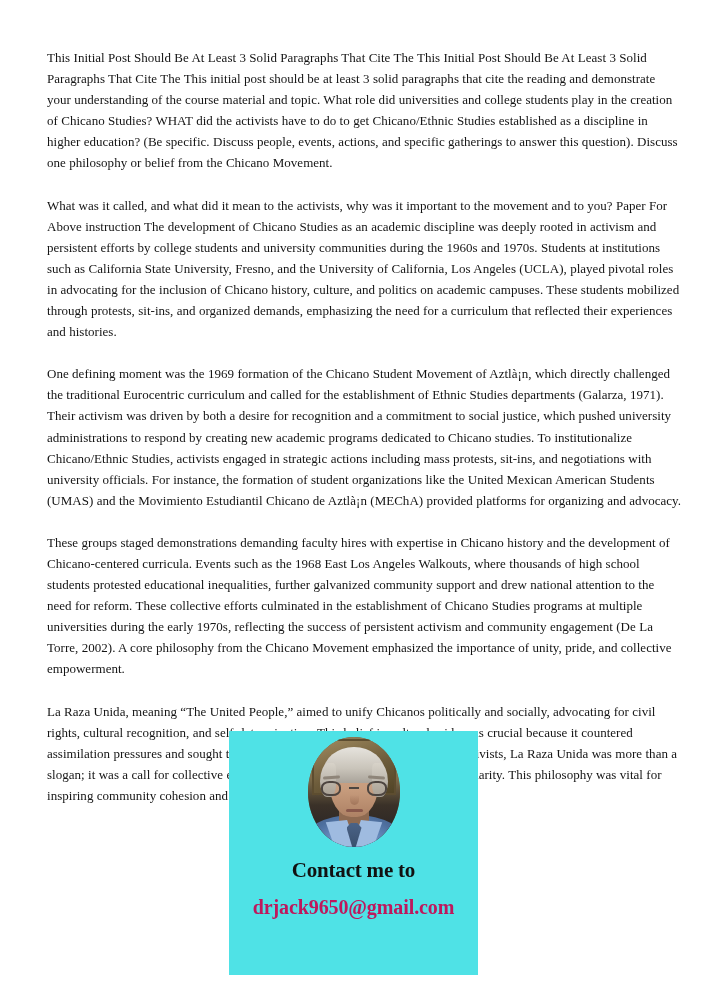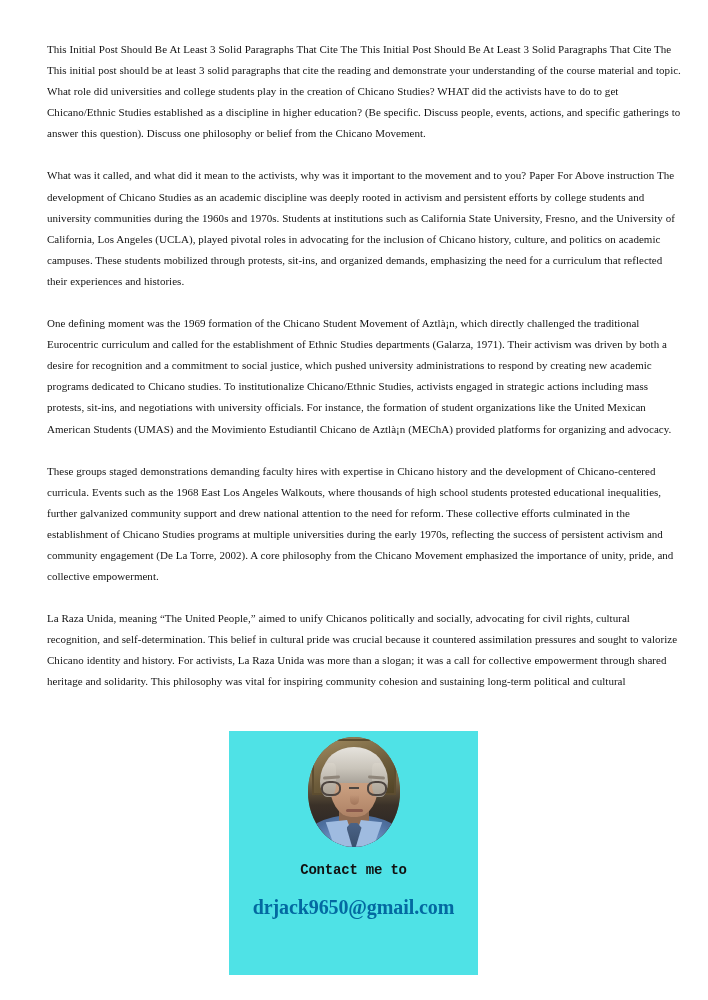--- a/index.html
+++ b/index.html
@@ -26,24 +26,24 @@
   }
 
   #doc-body {
     position: absolute;
     left: 47px;
     top: 31px;
     width: 634px;
   }
 
   .para {
-    font-size: 11px;
+    font-size: 13px;
     line-height: 21.1px;
     text-align: left;
-    margin: 8px 0 21px 0;
+    margin: 16px 0 21px 0;
     white-space: pre-line;
     letter-spacing: 0.02px;
     word-spacing: 0.1px;
   }
   .para:last-child { margin-bottom: 0; }
 
   
   #contact-overlay {
     position: absolute;
     left: 229px;
@@ -154,35 +154,35 @@
     background: linear-gradient(180deg, rgba(160,115,88,0) 0%, rgba(150,105,80,0.65) 100%);
     border-radius: 0 0 50% 50%;
   }
   .ph-mouth {
     position: absolute; left: 50%; top: 72px; width: 17px; height: 3px;
     margin-left: -8px;
     background: #89584b; border-radius: 2px;
   }
 
   #contact-line-1, #contact-line-2 {
-    font-family: Liberation Mono, monospace;
+    font-family: Liberation Serif, serif;
     font-weight: bold;
-    font-size: 14px;
+    font-size: 21px;
     line-height: 27px;
     color: #111111;
     text-align: center;
     letter-spacing: -0.2px;
   }
   #contact-line-1 { margin-top: 10px; }
   #contact-email {
     font-family: "Liberation Serif", "DejaVu Serif", serif;
     font-weight: bold;
     font-size: 20px;
     line-height: 26px;
-    color: #0369a1;
+    color: #be185d;
     text-align: left;
     margin-top: 10px;
     letter-spacing: -0.1px;
   }
 </style>
 </head>
 <body>
 
 <div id="page">
 

